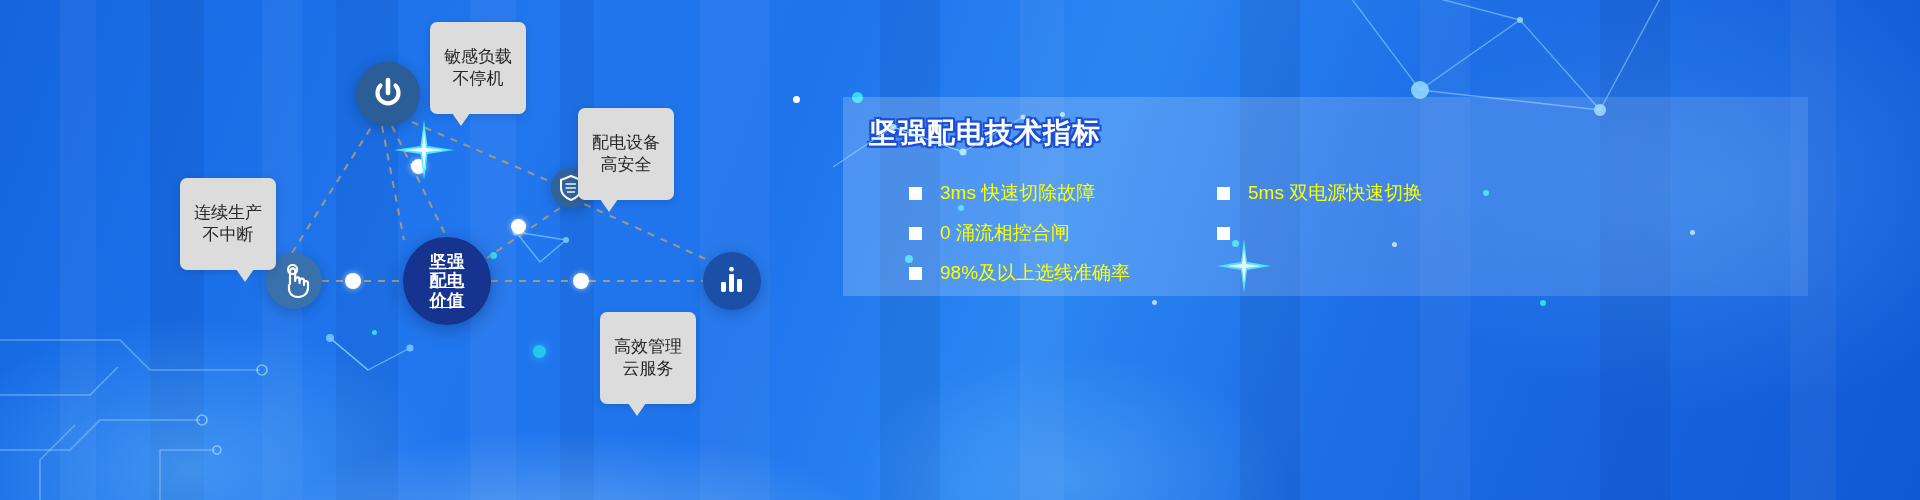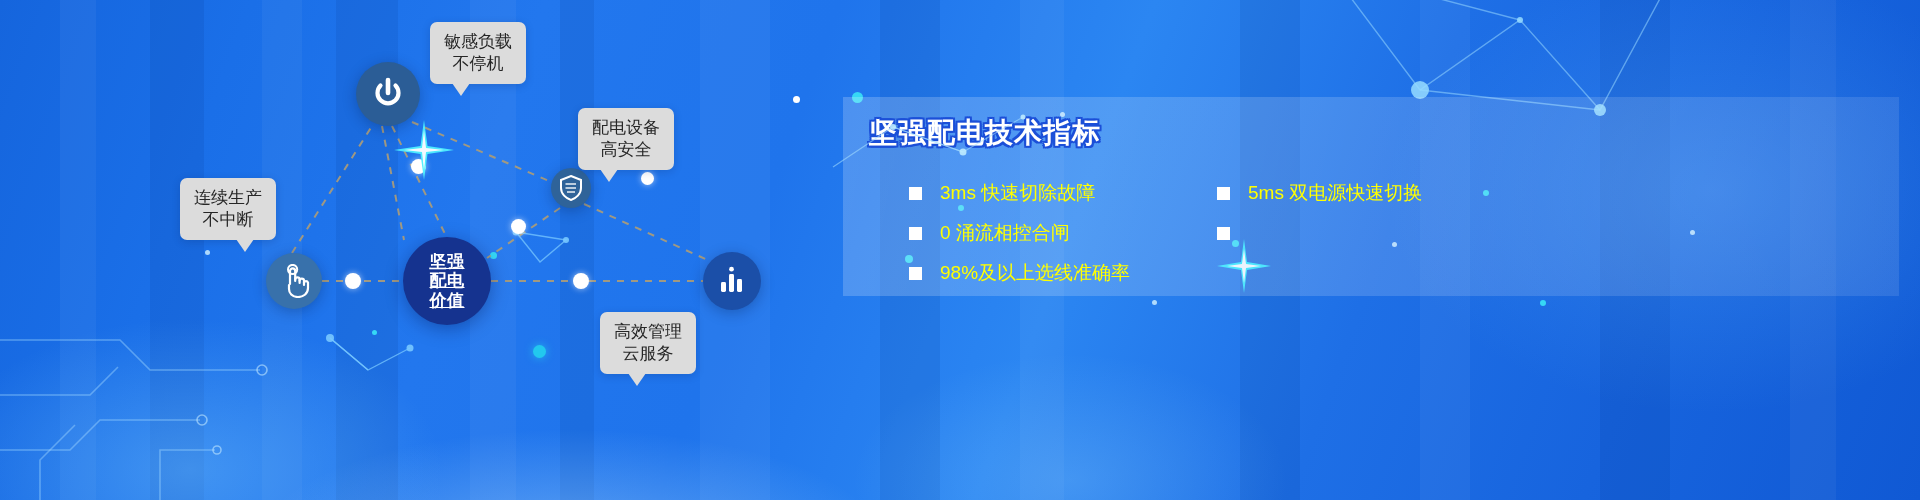--- a/index.html
+++ b/index.html
@@ -98,21 +98,21 @@
 
   
   .callout {
     position: absolute;
     background: #dcdcdc;
     color: #262626;
     border-radius: 7px;
     font-size: 17px;
     line-height: 1.28;
     text-align: center;
-    padding: 9px 14px;
+    padding: 24px 14px;
     box-shadow: 0 2px 8px rgba(0,25,80,0.18);
     white-space: nowrap;
   }
   .callout::after {
     content: "";
     position: absolute;
     width: 0; height: 0;
     border-left: 9px solid transparent;
     border-right: 9px solid transparent;
     border-top: 13px solid #dcdcdc;
@@ -122,21 +122,21 @@
   #callout-equipment { left: 578px; top: 108px; }
   #callout-equipment::after { left: 22px;  bottom: -12px; }
   #callout-continuous{ left: 180px; top: 178px; }
   #callout-continuous::after{ right: 22px; bottom: -12px; }
   #callout-cloud     { left: 600px; top: 312px; }
   #callout-cloud::after     { left: 28px;  bottom: -12px; }
 
   
   #spec-panel {
     position: absolute; left: 843px; top: 97px;
-    width: 1056px; height: 199px;
+    width: 965px; height: 199px;
     background: linear-gradient(100deg,
         rgba(255,255,255,0.20) 0%,
         rgba(255,255,255,0.16) 45%,
         rgba(255,255,255,0.10) 100%);
   }
   #spec-title {
     position: absolute; left: 26px; top: 17px;
     font-size: 28px; font-weight: bold;
     color: #ffffff;
     letter-spacing: 1px;

